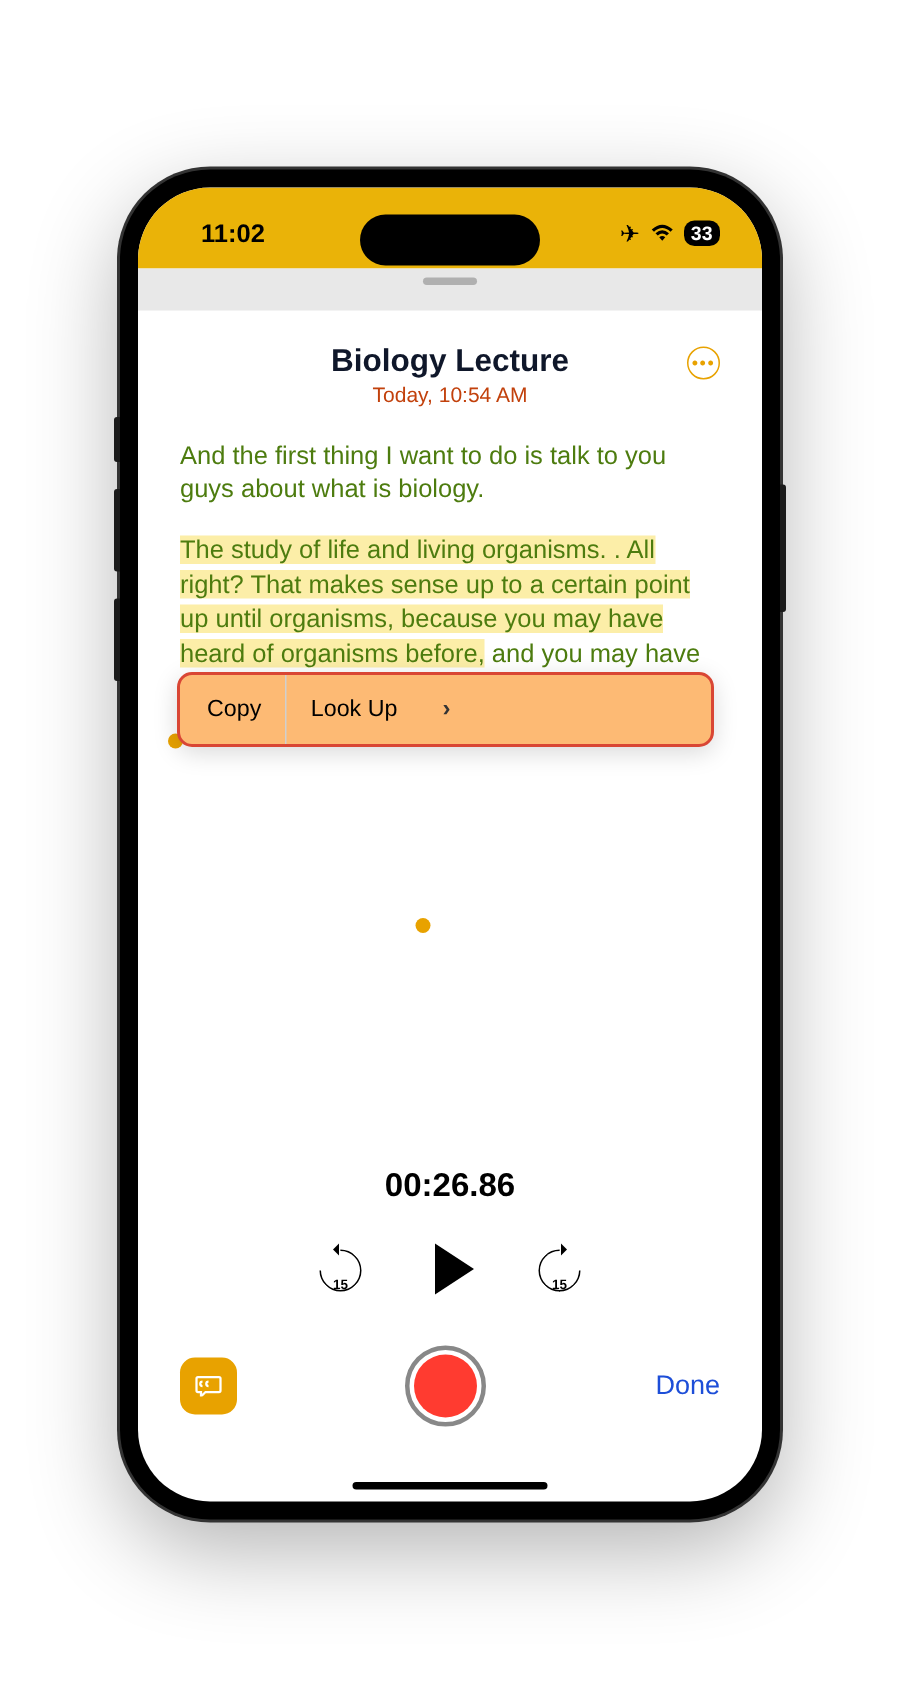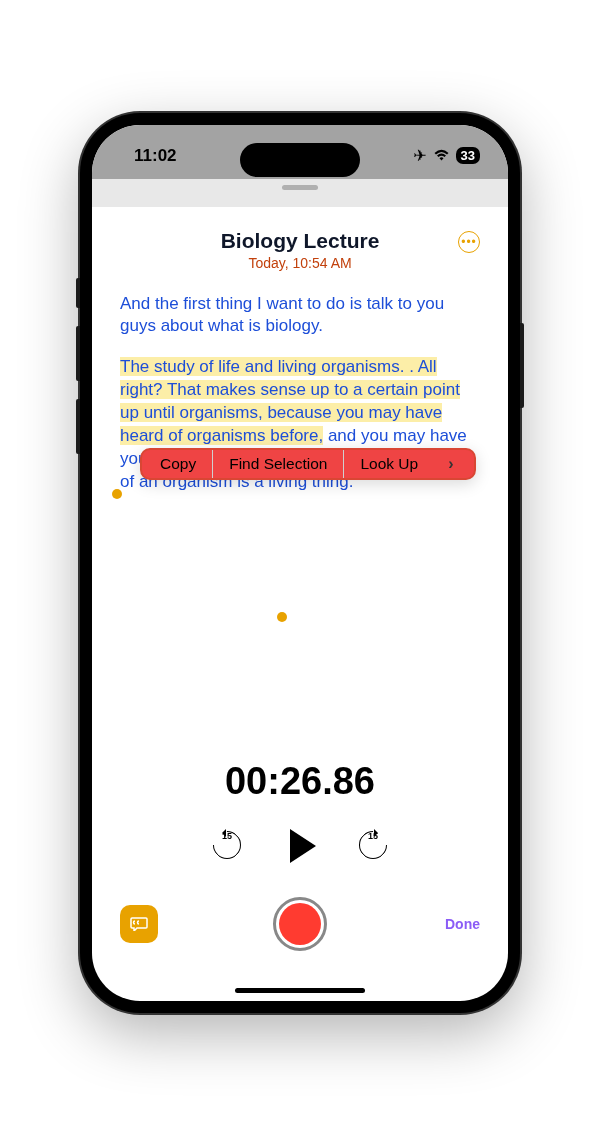--- a/index.html
+++ b/index.html
@@ -8,66 +8,66 @@
     .phone-frame { width: 440px; height: 900px; background: #000; border-radius: 60px; padding: 12px; position: relative; box-shadow: 0 0 0 2px #333, 0 20px 60px rgba(0,0,0,0.3); }
     .phone-buttons-left { position: absolute; left: -4px; top: 165px; }
     .btn-side { width: 4px; background: #1a1a1a; border-radius: 2px 0 0 2px; margin-bottom: 18px; }
     .btn-silence { height: 30px; }
     .btn-vol { height: 55px; }
     .btn-power { position: absolute; right: -4px; top: 210px; width: 4px; height: 85px; background: #1a1a1a; border-radius: 0 2px 2px 0; }
     
     .screen { width: 100%; height: 100%; background: #fff; border-radius: 48px; overflow: hidden; position: relative; }
     .island { position: absolute; top: 18px; left: 50%; transform: translateX(-50%); width: 120px; height: 34px; background: #000; border-radius: 20px; z-index: 100; }
     
-    .status-bar { height: 54px; background: #a3a3a3; display: flex; justify-content: space-between; align-items: center; padding: 0 28px 0 42px; padding-top: 8px; }
+    .status-bar { height: 54px; background: #eab308; display: flex; justify-content: space-between; align-items: center; padding: 0 28px 0 42px; padding-top: 8px; }
     .status-time { font-weight: 600; font-size: 17px; }
     .status-icons { display: flex; align-items: center; gap: 6px; }
     .battery-badge { background: #000; color: #fff; font-size: 13px; font-weight: 600; padding: 1px 5px; border-radius: 7px; }
     
     .header-gray { background: #e8e8e8; height: 28px; position: relative; }
     .pull-handle { position: absolute; top: 6px; left: 50%; transform: translateX(-50%); width: 36px; height: 5px; background: #b0b0b0; border-radius: 3px; }
     
     .content { padding: 22px 28px; position: relative; height: calc(100% - 82px); }
     .title-row { text-align: center; position: relative; margin-bottom: 22px; }
     .note-title { font-size: 21px; font-weight: 700; color: #0f172a; }
     .note-subtitle { font-size: 14px; color: #c2410c; margin-top: 2px; }
     .more-btn { position: absolute; right: 0; top: 2px; width: 22px; height: 22px; border: 1.5px solid #e8a200; border-radius: 50%; display: flex; align-items: center; justify-content: center; color: #e8a200; font-size: 12px; letter-spacing: 1px; }
     
-    .transcript { font-size: 17px; line-height: 1.35; color: #1d4ed8; }
+    .transcript { font-size: 17px; line-height: 1.35; color: #4d7c0f; }
     .transcript p { margin-bottom: 18px; }
     .highlight-sel { background: #fceea8; position: relative; }
     
     .sel-handle { width: 10px; height: 10px; background: #e8a200; border-radius: 50%; position: absolute; }
     .sel-start { left: 20px; top: 282px; }
     .sel-end { left: 185px; top: 405px; }
     
-    .context-menu { position: absolute; top: 241px; left: 48px; right: 32px; background: #ef4444; border: 2px solid #d94634; border-radius: 10px; display: flex; align-items: center; box-shadow: 0 4px 16px rgba(0,0,0,0.15); height: 32px; z-index: 50; }
+    .context-menu { position: absolute; top: 241px; left: 26px; right: 32px; background: #fdba74; border: 2px solid #d94634; border-radius: 10px; display: flex; align-items: center; box-shadow: 0 4px 16px rgba(0,0,0,0.15); height: 50px; z-index: 50; }
     .ctx-item { flex: 0 0 auto; padding: 0 16px; font-size: 15.5px; color: #000; border-right: 1px solid #d0d0d0; height: 100%; display: flex; align-items: center; }
     .ctx-item:first-child { padding-left: 18px; }
     .ctx-arrow { padding: 0 14px; font-weight: bold; color: #333; }
     
     .watermark { position: absolute; top: 330px; left: 50%; transform: translateX(-50%); font-size: 32px; color: rgba(0,0,0,0.06); font-weight: 500; pointer-events: none; }
     
     .player { position: absolute; bottom: 50px; left: 0; right: 0; text-align: center; }
-    .timecode { font-size: 38px; font-weight: 700; color: #000; margin-bottom: 26px; }
+    .timecode { font-size: 22px; font-weight: 700; color: #000; margin-bottom: 26px; }
     .controls-row { display: flex; justify-content: center; align-items: center; gap: 42px; margin-bottom: 34px; }
-    .skip-btn { width: 30px; height: 30px; position: relative; display: flex; align-items: flex-start; justify-content: center; }
+    .skip-btn { width: 30px; height: 30px; position: relative; display: flex; align-items: flex-end; justify-content: center; }
     .skip-circle { width: 28px; height: 28px; border: 1.8px solid #000; border-radius: 50%; border-top-color: transparent; position: absolute; }
     .skip-num { font-size: 9px; font-weight: 600; position: relative; z-index: 1; }
     .skip-back .skip-circle { transform: rotate(-45deg); }
     .skip-back::before { content: ''; position: absolute; top: -2px; left: 6px; border: 4px solid transparent; border-right-color: #000; }
     .skip-fwd .skip-circle { transform: rotate(45deg); }
     .skip-fwd::before { content: ''; position: absolute; top: -2px; right: 6px; border: 4px solid transparent; border-left-color: #000; }
     .play-btn { width: 0; height: 0; border-left: 26px solid #000; border-top: 17px solid transparent; border-bottom: 17px solid transparent; margin-left: 6px; }
     
     .bottom-row { display: flex; justify-content: space-between; align-items: center; padding: 0 28px; }
     .quote-btn { width: 38px; height: 38px; background: #e8a200; border-radius: 10px; display: flex; align-items: center; justify-content: center; color: #fff; font-size: 18px; font-weight: bold; }
     .record-outer { width: 54px; height: 54px; border: 3px solid #888; border-radius: 50%; display: flex; align-items: center; justify-content: center; }
     .record-inner { width: 42px; height: 42px; background: #ff3b30; border-radius: 50%; }
-    .done-btn { font-size: 14px; font-weight: 700; color: #8b5cf6; min-width: 38px; text-align: right; }
+    .done-btn { font-size: 18px; font-weight: 400; color: #1d4ed8; min-width: 38px; text-align: right; }
     
     .home-indicator { position: absolute; bottom: 8px; left: 50%; transform: translateX(-50%); width: 130px; height: 5px; background: #000; border-radius: 3px; }
   </style>
 </head>
 <body>
 
 <div class="phone-frame">
   <div class="phone-buttons-left">
     <div class="btn-side btn-silence"></div>
     <div class="btn-side btn-vol"></div>
@@ -103,21 +103,20 @@
       <div class="transcript">
         <p>And the first thing I want to do is talk to you guys about what is biology.</p>
         <p><span class="highlight-sel">The study of life and living organisms. . All right? That makes sense up to a certain point up until organisms, because you may have heard of organisms before,</span><span> and you may have your own definition, but the scientific definition of an organism is a living thing.</span></p>
       </div>
 
       <div class="sel-handle sel-start"></div>
       <div class="sel-handle sel-end"></div>
 
       <div class="context-menu">
         <div class="ctx-item">Copy</div>
-        <div class="ctx-item">Find Selection</div>
         <div class="ctx-item" style="border-right:none">Look Up</div>
         <div class="ctx-arrow">›</div>
       </div>
 
 
       <div class="player">
         <div class="timecode">00:26.86</div>
         <div class="controls-row">
           <div class="skip-btn skip-back">
             <div class="skip-circle"></div>

